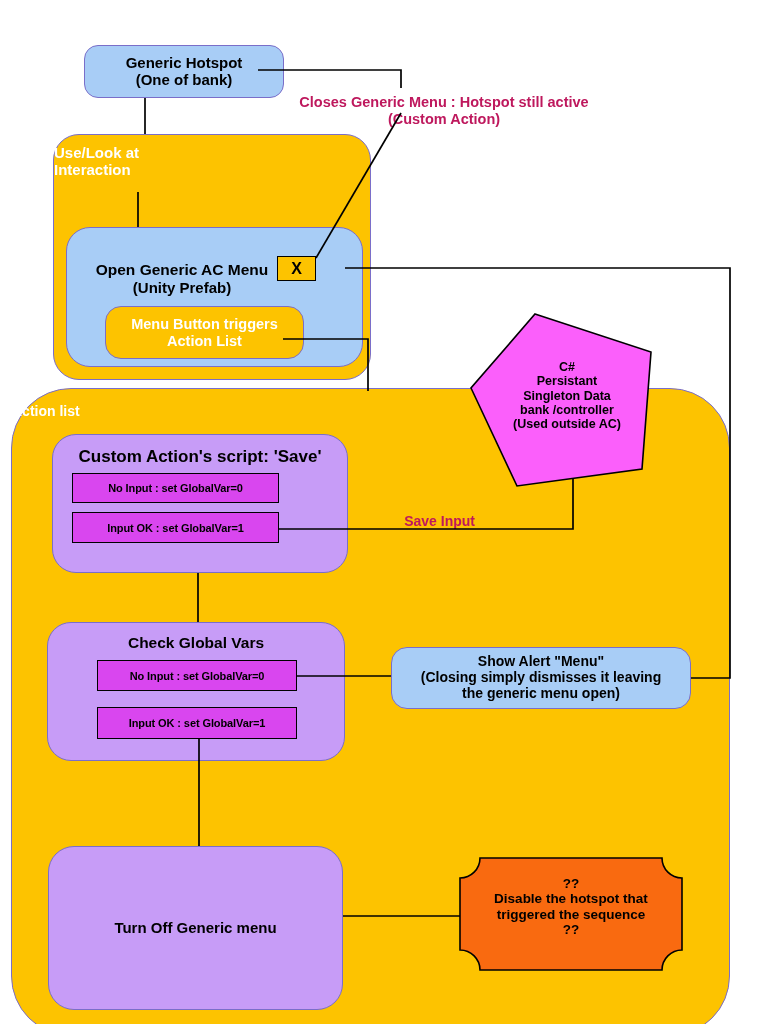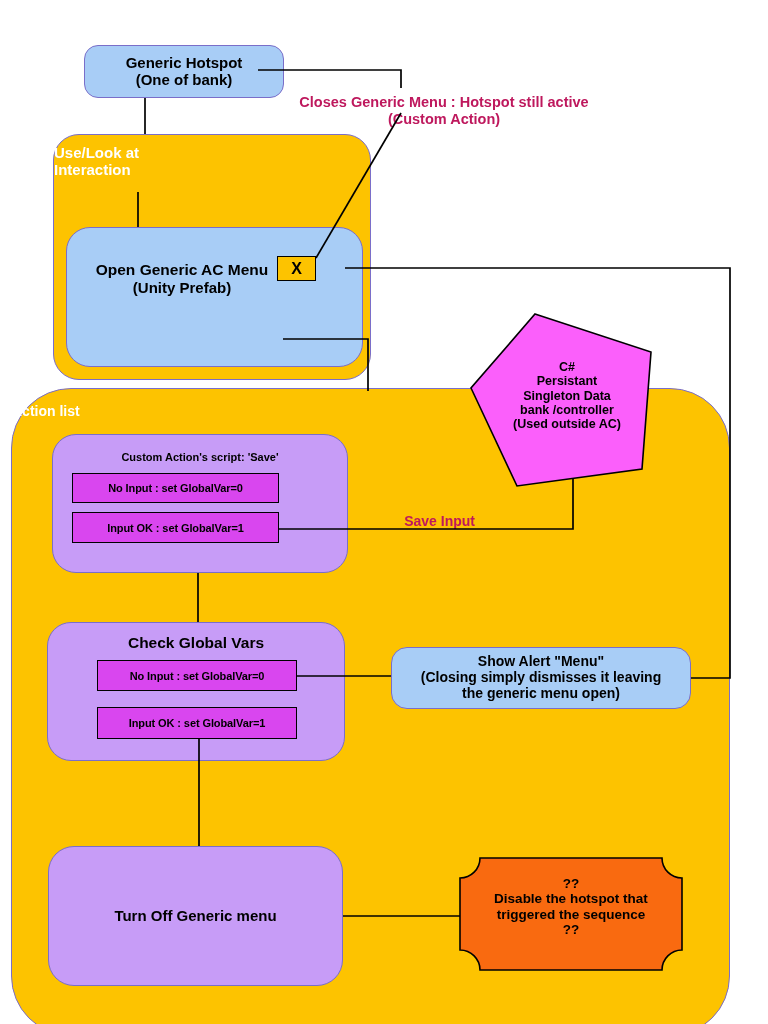--- a/index.html
+++ b/index.html
@@ -52,30 +52,36 @@
     <div style="position:absolute; top:17px; left:0; width:230px;margin-top:16px;" class="lbl-dark">
       <span style="font-size:15.5px;">Open Generic AC Menu</span><br>
       <span style="font-size:15px;">(Unity Prefab)</span>
     </div>
   </div>
 
   <div class="xbtn" style="left:277px; top:256px; width:39px; height:25px;">
     <span>X</span>
   </div>
 
+  <div class="node rrect yellow" style="left:105px; top:306px; width:199px; height:53px; border-radius:16px;">
+    <div class="lbl-white" style="font-size:14.5px;">
+      <span>Menu Button triggers</span><br>
+      <span>Action List</span>
+    </div>
+  </div>
 
   <div class="node rrect yellow" style="left:11px; top:388px; width:719px; height:648px; border-radius:60px;">
     <div class="container-title lbl-white" style="top:15px; font-size:14px;">
       <span>Action list</span>
     </div>
   </div>
 
   <div class="node rrect purple" style="left:52px; top:434px; width:296px; height:139px; border-radius:24px;">
     <div style="position:absolute; top:12px; width:100%; text-align:center;" class="lbl-dark">
-      <span style="font-size:11px;">Custom Action's script: 'Save'</span>
+      <span style="font-size:17px;">Custom Action's script: 'Save'</span>
     </div>
   </div>
   <div class="orange-box" style="left:72px; top:473px; width:207px; height:30px;">
     <span>No Input : set GlobalVar=0</span>
   </div>
   <div class="orange-box" style="left:72px; top:512px; width:207px; height:31px;">
     <span>Input OK : set GlobalVar=1</span>
   </div>
 
   <div class="node rrect purple" style="left:47px; top:622px; width:298px; height:139px; border-radius:24px;">
@@ -83,21 +89,21 @@
       <span style="font-size:15.5px;">Check Global Vars</span>
     </div>
   </div>
   <div class="orange-box" style="left:97px; top:660px; width:200px; height:31px;">
     <span>No Input : set GlobalVar=0</span>
   </div>
   <div class="orange-box" style="left:97px; top:707px; width:200px; height:32px;">
     <span>Input OK : set GlobalVar=1</span>
   </div>
 
-  <div class="node rrect purple" style="left:48px; top:846px; width:295px; height:140px; border-radius:26px;">
+  <div class="node rrect purple" style="left:48px; top:846px; width:295px; height:164px; border-radius:26px;">
     <div class="lbl-dark" style="font-size:15px;">
       <span>Turn Off Generic menu</span>
     </div>
   </div>
 
   <div class="node rrect blue" style="left:391px; top:647px; width:300px; height:62px; border-radius:16px;">
     <div class="lbl-dark" style="font-size:14px;">
       <span>Show Alert "Menu"</span><br>
       <span>(Closing simply dismisses it leaving</span><br>
       <span>the generic menu open)</span>

